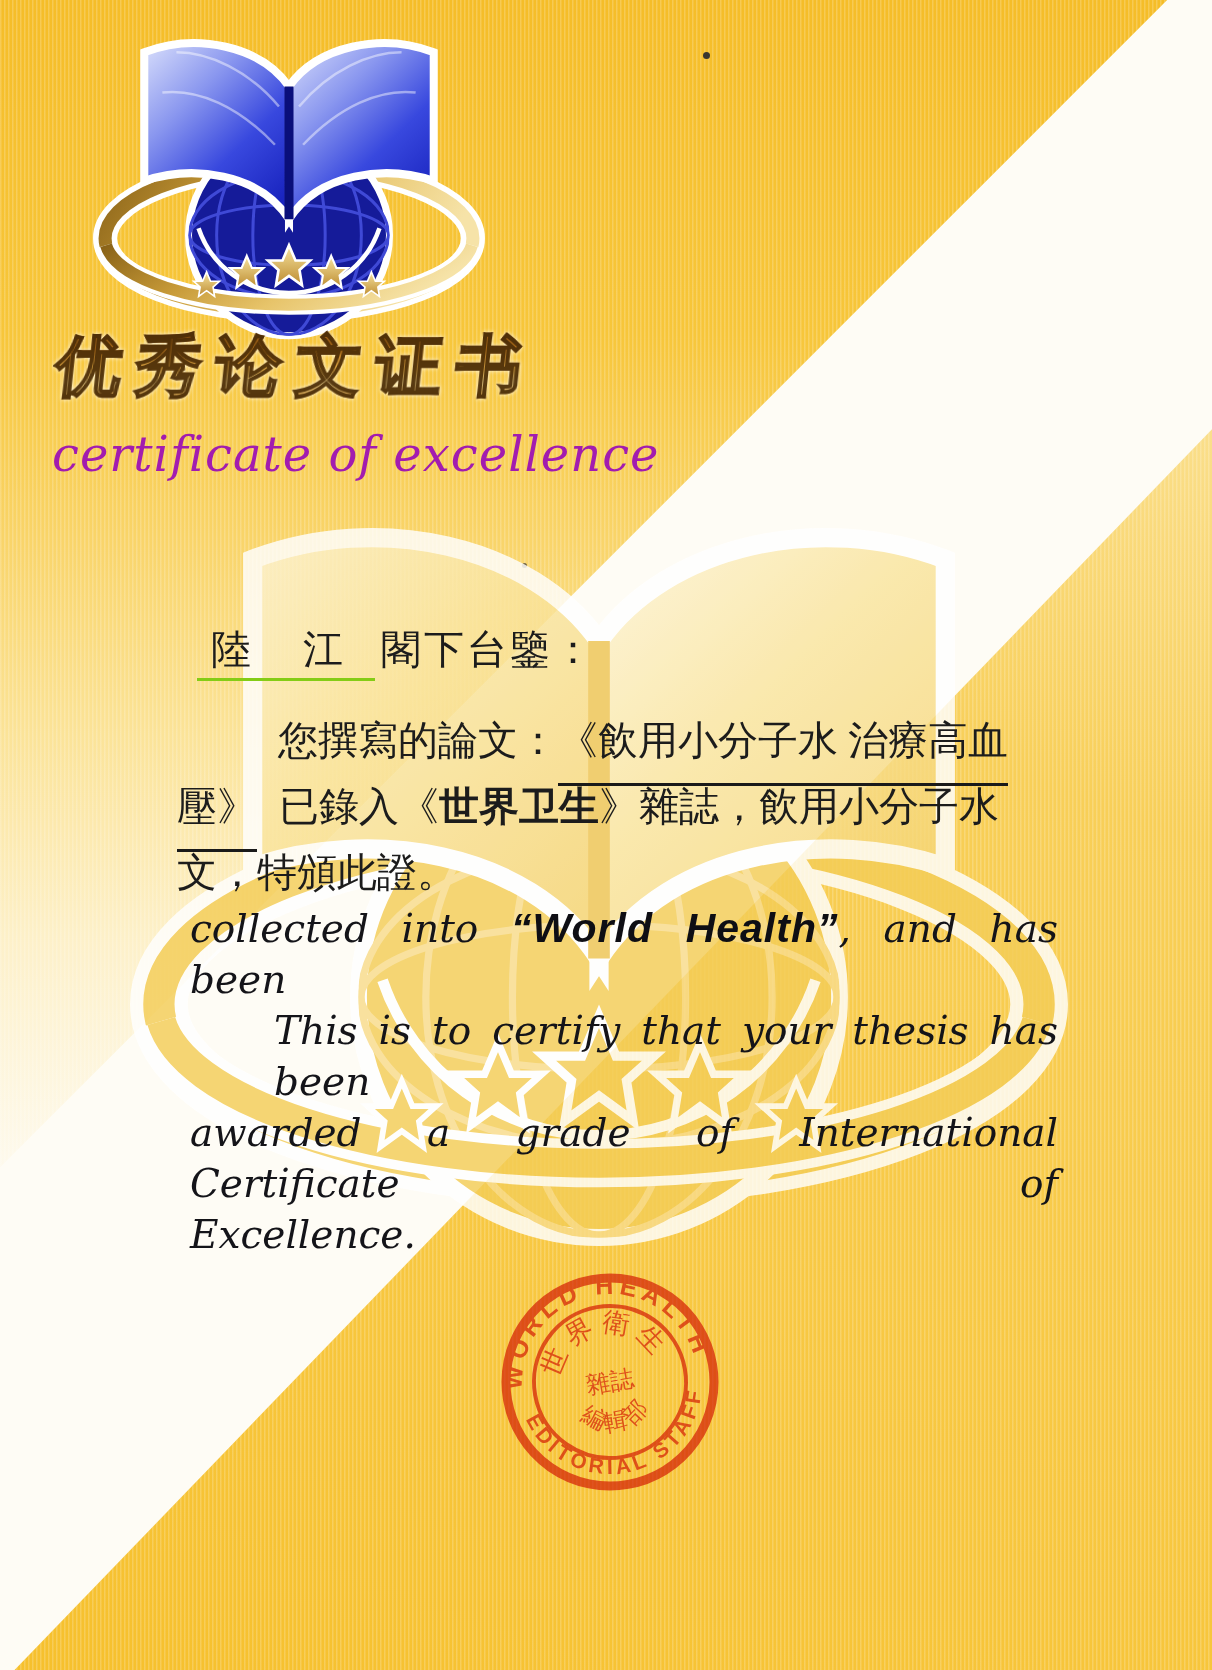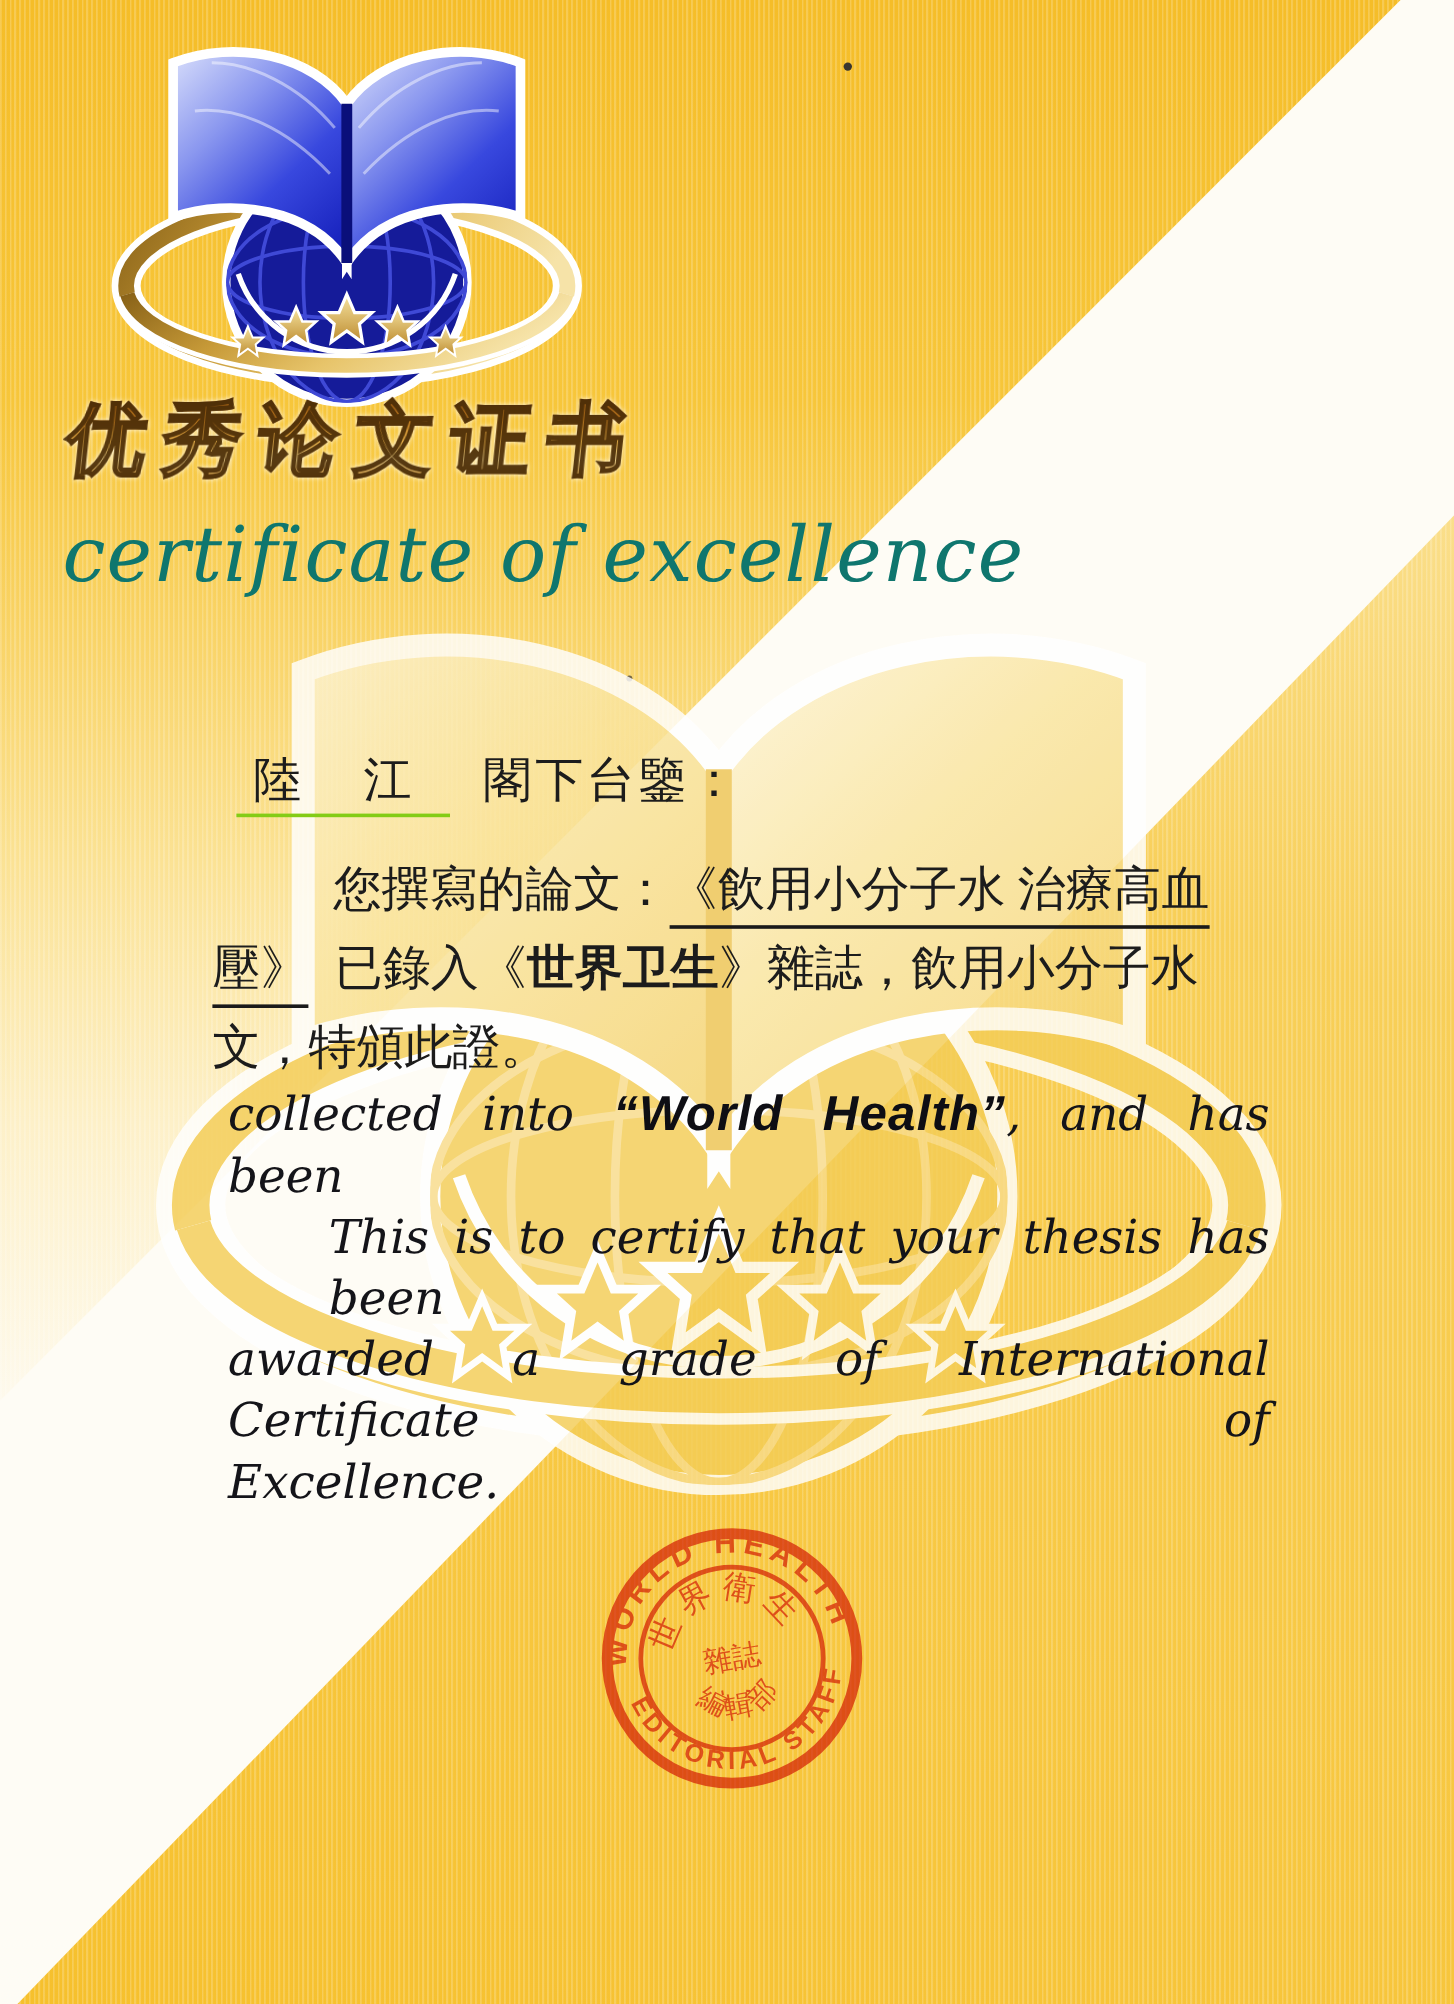--- a/index.html
+++ b/index.html
@@ -40,39 +40,39 @@
     font-family:"Liberation Sans",sans-serif;
     transform:skewX(-6deg);
     background:linear-gradient(180deg,#8a4f10 0%,#c07a1e 28%,#eab54e 55%,#f6dc96 72%,#a96a14 100%);
     -webkit-background-clip:text;background-clip:text;color:transparent;
     -webkit-text-stroke:2px rgba(74,44,8,.92);
     filter:drop-shadow(0 0 2px rgba(255,255,255,.85));
     white-space:nowrap;
   }
   .title-en{
     position:absolute;left:52px;top:426px;z-index:4;
-    font-size:64px;font-style:italic;color:#0f766e;
+    font-size:48px;font-style:italic;color:#a21caf;
     font-family:"DejaVu Serif","Liberation Serif",serif;
     letter-spacing:1px;white-space:nowrap;
   }
   
   .recipient{
     position:absolute;left:197px;top:622px;z-index:6;
     font-size:40px;color:#1c1c1c;white-space:nowrap;
   }
   .recipient .name{
     border-bottom:3px solid #84cc16;
     padding:0 26px 6px 14px;letter-spacing:6px;
   }
-  .recipient .salut{margin-left:28px;letter-spacing:3px;}
+  .recipient .salut{margin-left:6px;letter-spacing:3px;}
   .para-cn{
     position:absolute;left:177px;top:708px;width:870px;z-index:6;
     font-size:40px;color:#1c1c1c;line-height:66px;
   }
-  .para-cn .u{border-bottom:3px solid #1a1a1a;padding-bottom:8px;}
+  .para-cn .u{border-bottom:3px solid #1a1a1a;padding-bottom:20px;}
   .para-cn .l1{padding-left:101px;white-space:nowrap;}
   .para-cn .l2{white-space:nowrap;}
   .para-cn .l2 .after-u{margin-left:22px;text-align:right;}
   .para-cn b{font-weight:bold;}
   
   .para-en{
     position:absolute;left:190px;top:903px;width:868px;z-index:6;
     font-size:39px;font-style:italic;color:#141419;line-height:51px;
     font-family:"DejaVu Serif","Liberation Serif",serif;
   }

